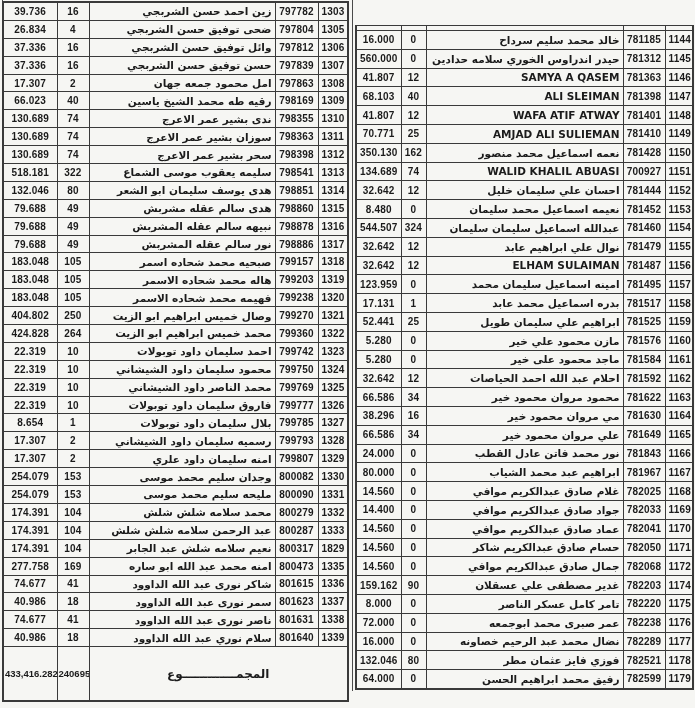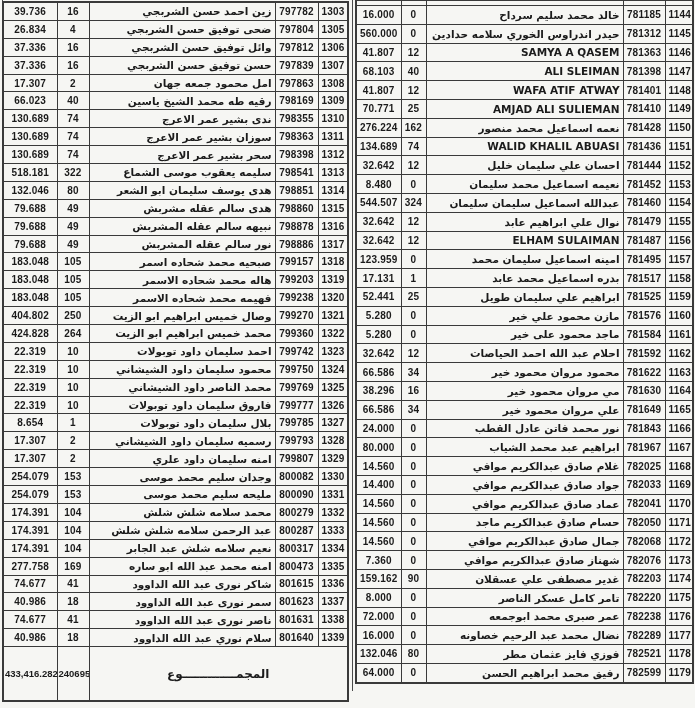--- a/index.html
+++ b/index.html
@@ -22,21 +22,21 @@
   .edge-line{position:absolute;top:0;width:1px;background:#4a4a4a;}
   .edge-left{left:2px;height:694px;}
   .edge-mid{left:352px;height:691px;}
   table{
     border-collapse:collapse;
     table-layout:fixed;
     width:100%;
     background:var(--paper);
   }
   #left-table{border:2px solid var(--line);}
-  #right-table{border:2px solid var(--line);border-top:none;}
+  #right-table{border:2px solid var(--line);border-top:none;margin-top:25px;}
   td{
     border:1px solid var(--line);
     padding:0 3px;
     overflow:hidden;
     white-space:nowrap;
     color:var(--ink);
   }
   #left-table td{height:16.9px;}
   #right-table td{height:17.8px;}
   #right-table tr.cut-row td{height:4px;padding:0;}
@@ -284,21 +284,21 @@
           <td class="num">104</td>
           <td class="name">عبد الرحمن سلامه شلش شلش</td>
           <td class="num">800287</td>
           <td class="num">1333</td>
         </tr>
         <tr>
           <td class="num">174.391</td>
           <td class="num">104</td>
           <td class="name">نعيم سلامه شلش عبد الجابر</td>
           <td class="num">800317</td>
-          <td class="num">1334</td>
+          <td class="num">1829</td>
         </tr>
         <tr>
           <td class="num">277.758</td>
           <td class="num">169</td>
           <td class="name">امنه محمد عبد الله ابو ساره</td>
           <td class="num">800473</td>
           <td class="num">1335</td>
         </tr>
         <tr>
           <td class="num">74.677</td>
@@ -394,31 +394,31 @@
           <td class="num">1148</td>
         </tr>
         <tr>
           <td class="num">70.771</td>
           <td class="num">25</td>
           <td class="name">AMJAD ALI SULIEMAN</td>
           <td class="num">781410</td>
           <td class="num">1149</td>
         </tr>
         <tr>
-          <td class="num">276.224</td>
+          <td class="num">350.130</td>
           <td class="num">162</td>
           <td class="name">نعمه اسماعيل محمد منصور</td>
           <td class="num">781428</td>
           <td class="num">1150</td>
         </tr>
         <tr>
           <td class="num">134.689</td>
           <td class="num">74</td>
           <td class="name">WALID KHALIL ABUASI</td>
-          <td class="num">781436</td>
+          <td class="num">700927</td>
           <td class="num">1151</td>
         </tr>
         <tr>
           <td class="num">32.642</td>
           <td class="num">12</td>
           <td class="name">احسان علي سليمان خليل</td>
           <td class="num">781444</td>
           <td class="num">1152</td>
         </tr>
         <tr>
@@ -543,37 +543,30 @@
         <tr>
           <td class="num">14.560</td>
           <td class="num">0</td>
           <td class="name">عماد صادق عبدالكريم موافي</td>
           <td class="num">782041</td>
           <td class="num">1170</td>
         </tr>
         <tr>
           <td class="num">14.560</td>
           <td class="num">0</td>
-          <td class="name">حسام صادق عبدالكريم ماجد</td>
+          <td class="name">حسام صادق عبدالكريم شاكر</td>
           <td class="num">782050</td>
           <td class="num">1171</td>
         </tr>
         <tr>
           <td class="num">14.560</td>
           <td class="num">0</td>
           <td class="name">جمال صادق عبدالكريم موافي</td>
           <td class="num">782068</td>
           <td class="num">1172</td>
-        </tr>
-        <tr>
-          <td class="num">7.360</td>
-          <td class="num">0</td>
-          <td class="name">شهناز صادق عبدالكريم موافي</td>
-          <td class="num">782076</td>
-          <td class="num">1173</td>
         </tr>
         <tr>
           <td class="num">159.162</td>
           <td class="num">90</td>
           <td class="name">غدير مصطفى علي عسقلان</td>
           <td class="num">782203</td>
           <td class="num">1174</td>
         </tr>
         <tr>
           <td class="num">8.000</td>

